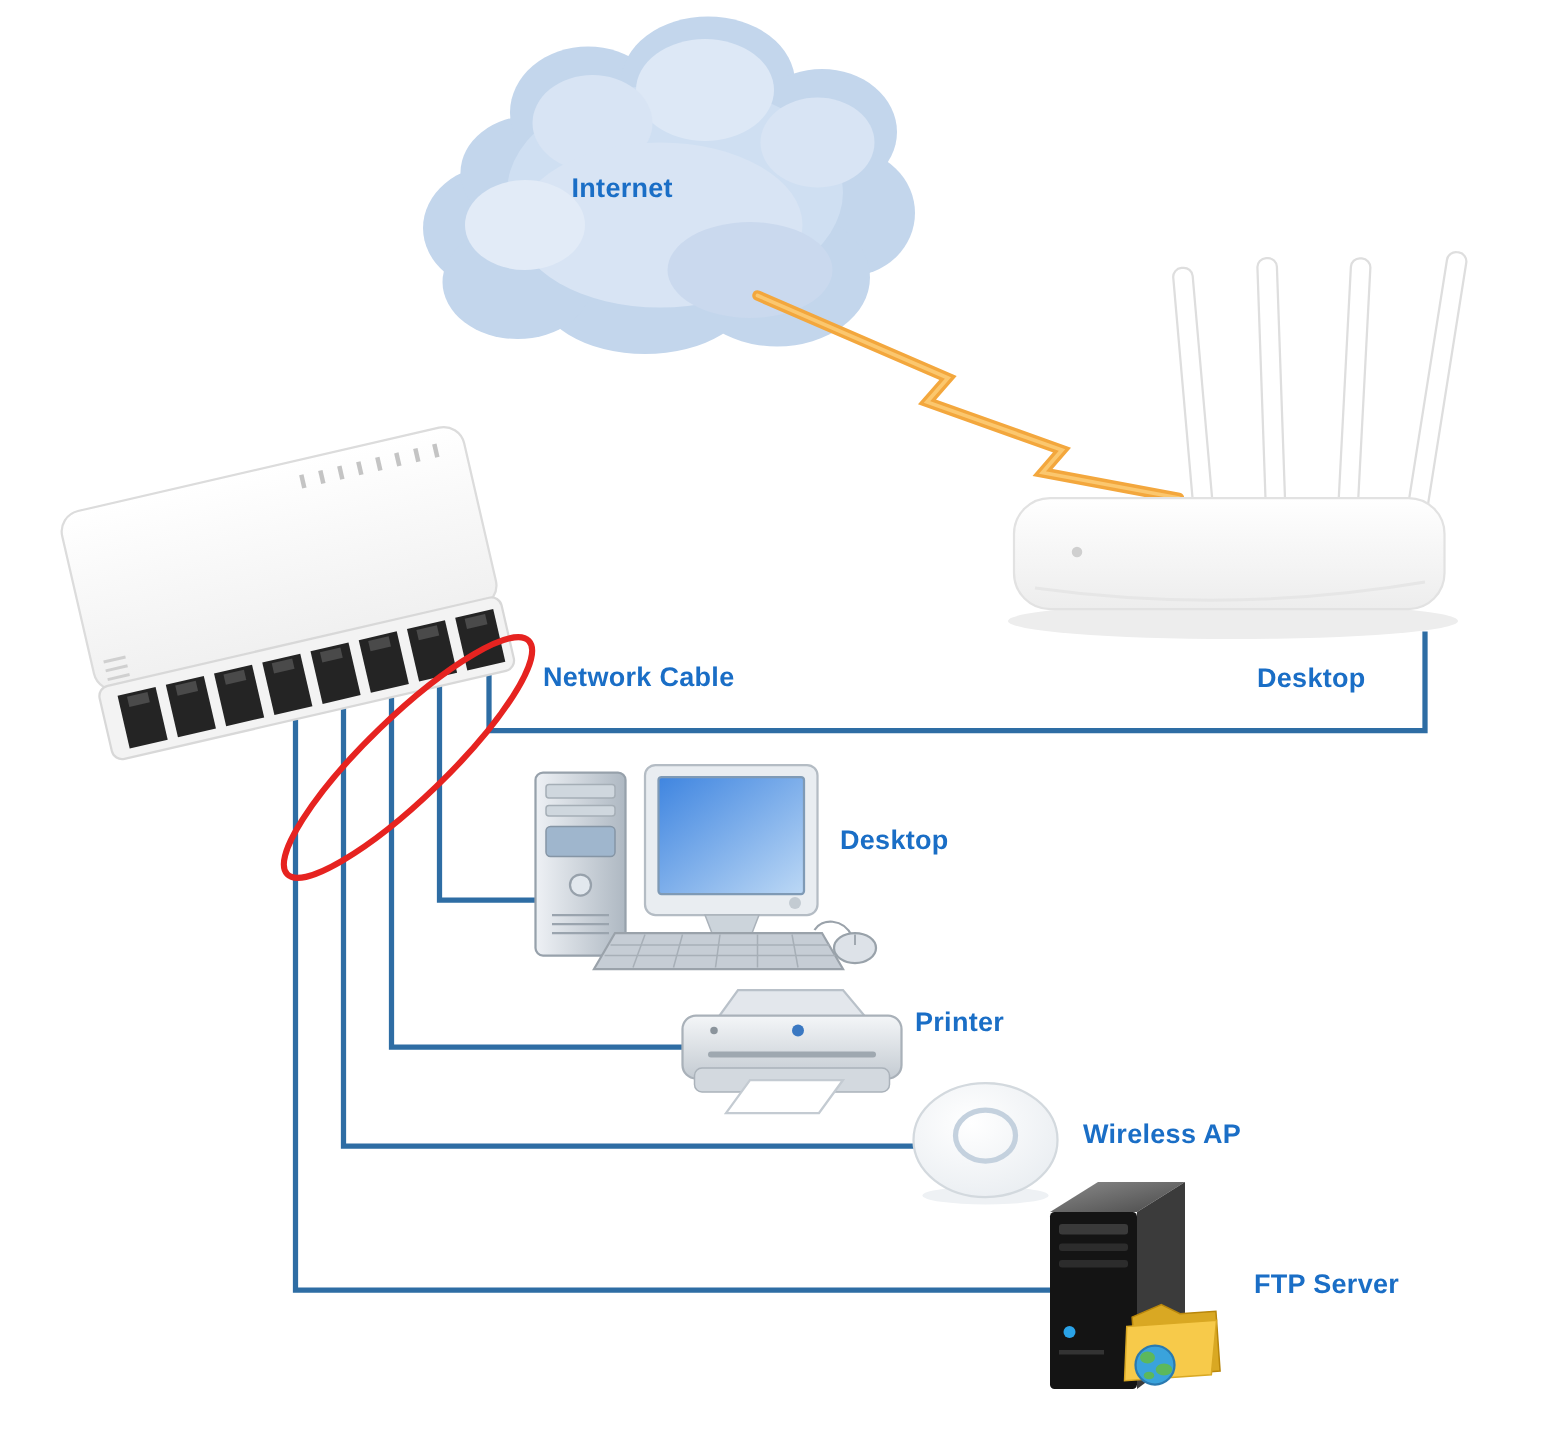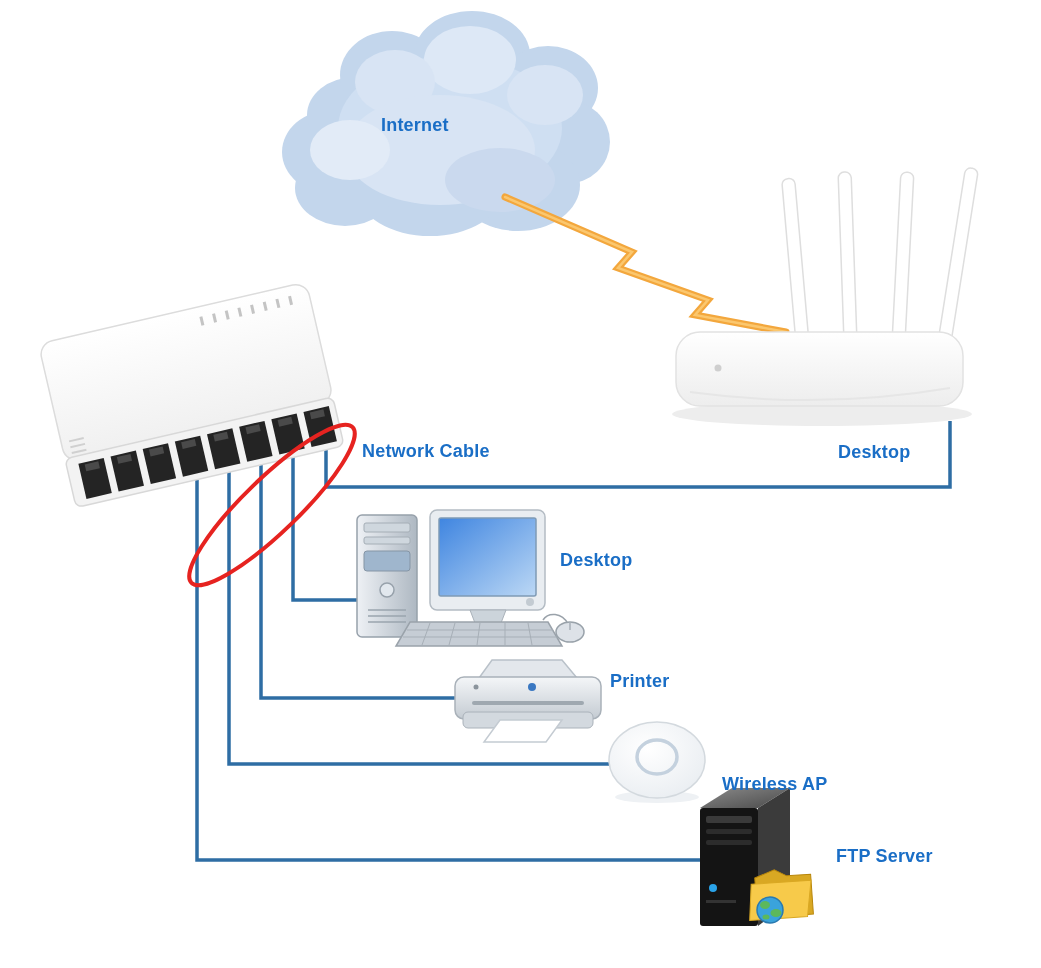--- a/index.html
+++ b/index.html
@@ -18,21 +18,21 @@
     font-weight:600;
     letter-spacing:.2px;
     white-space:nowrap;
     user-select:none;
   }
   #lbl-internet{left:381px;top:115px;}
   #lbl-network-cable{left:362px;top:441px;}
   #lbl-router{left:838px;top:442px;}
   #lbl-desktop{left:560px;top:550px;}
   #lbl-printer{left:610px;top:671px;}
-  #lbl-wireless-ap{left:722px;top:746px;margin-top:28px;}
+  #lbl-wireless-ap{left:722px;top:746px;}
   #lbl-ftp-server{left:836px;top:846px;text-align:center;}
 </style>
 </head>
 <body>
 
 <div class="canvas">
 
   <svg width="1041" height="968" viewBox="0 0 1041 968">
     <defs>
       <linearGradient id="screenGrad" x1="0" y1="0" x2="1" y2="1">

